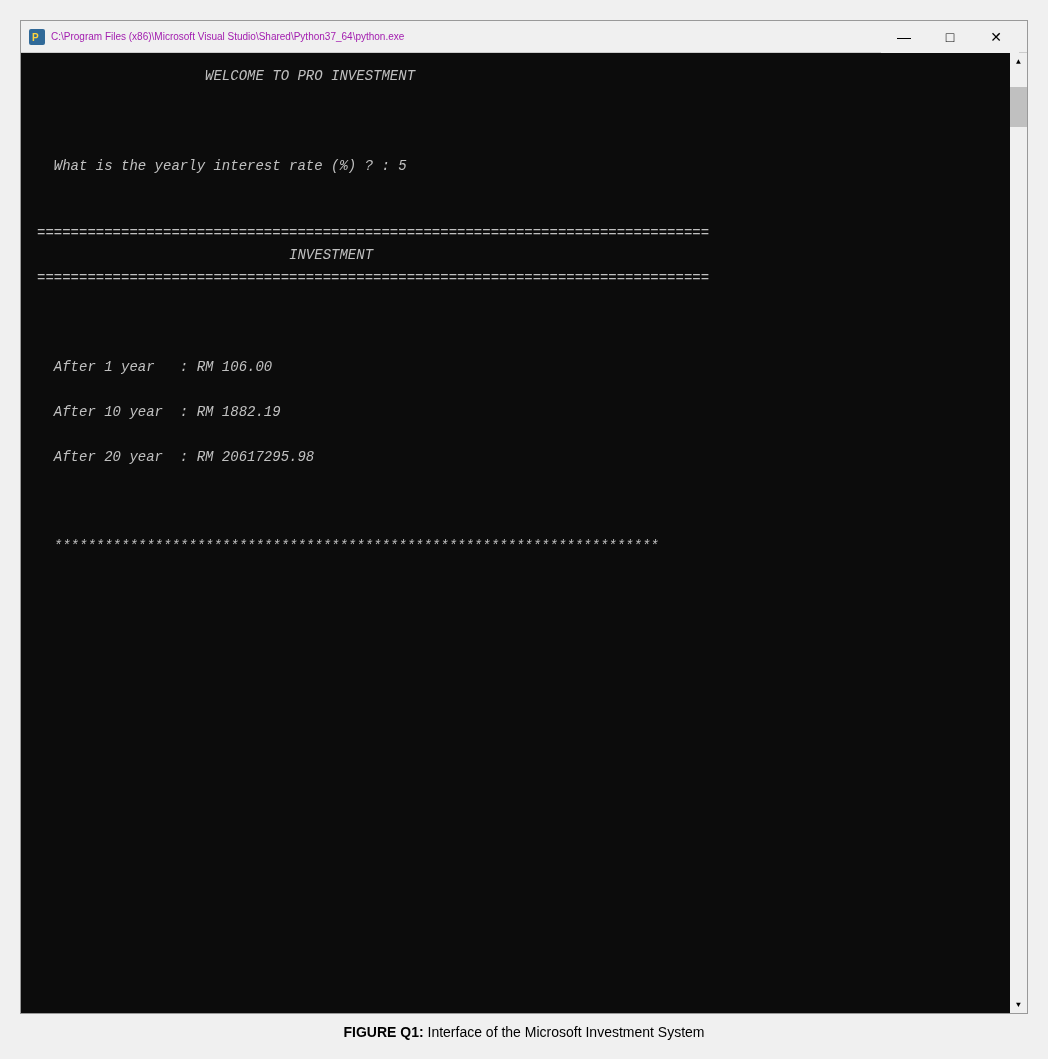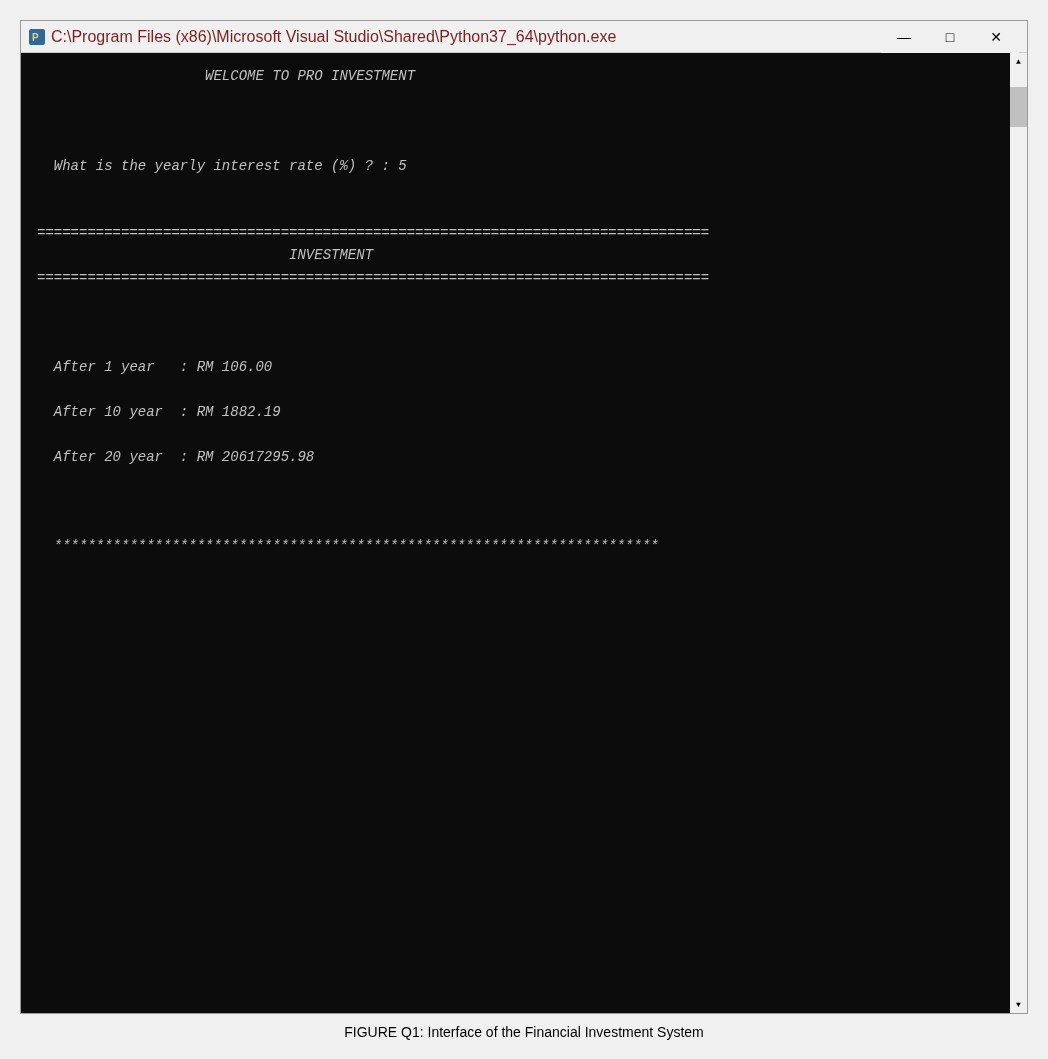--- a/index.html
+++ b/index.html
@@ -42,22 +42,22 @@
 
     .title-bar-icon {
       width: 16px;
       height: 16px;
       margin-right: 6px;
       flex-shrink: 0;
     }
 
     .title-bar-text {
       flex: 1;
-      font-size: 16px;
-      color: #7f1d1d;
+      font-size: 10px;
+      color: #a21caf;
       font-family: Arial, sans-serif;
     }
 
     .title-bar-buttons {
       display: flex;
       gap: 0;
     }
 
     .title-bar-btn {
       width: 46px;
@@ -137,21 +137,21 @@
 
     .figure-caption {
       margin-top: 10px;
       font-size: 14px;
       color: #000;
       font-family: Arial, sans-serif;
       text-align: center;
     }
 
     .figure-caption strong {
-      font-weight: normal;
+      font-weight: bold;
     }
   </style>
 </head>
 <body>
 
 <div class="window-wrapper">
   <div class="window">
 
     <div class="title-bar">
 
@@ -203,15 +203,15 @@
         <div class="scrollbar-arrow">▲</div>
         <div class="scrollbar-thumb"></div>
         <div style="flex:1"></div>
         <div class="scrollbar-arrow">▼</div>
       </div>
 
     </div>
   </div>
 
   <div class="figure-caption">
-    <strong>FIGURE Q1:</strong><span> Interface of the Financial Investment System</span>
+    <strong>FIGURE Q1:</strong><span> Interface of the Microsoft Investment System</span>
   </div>
 </div>
 
 </body></html>

